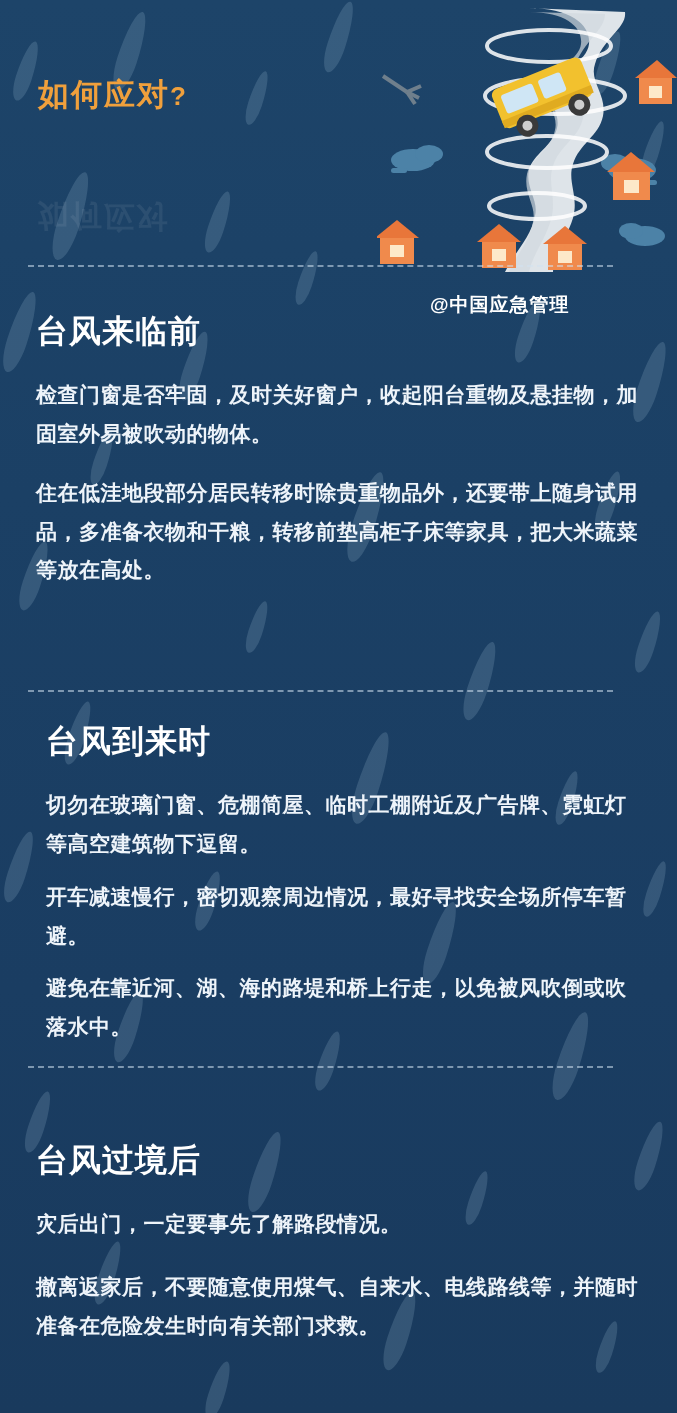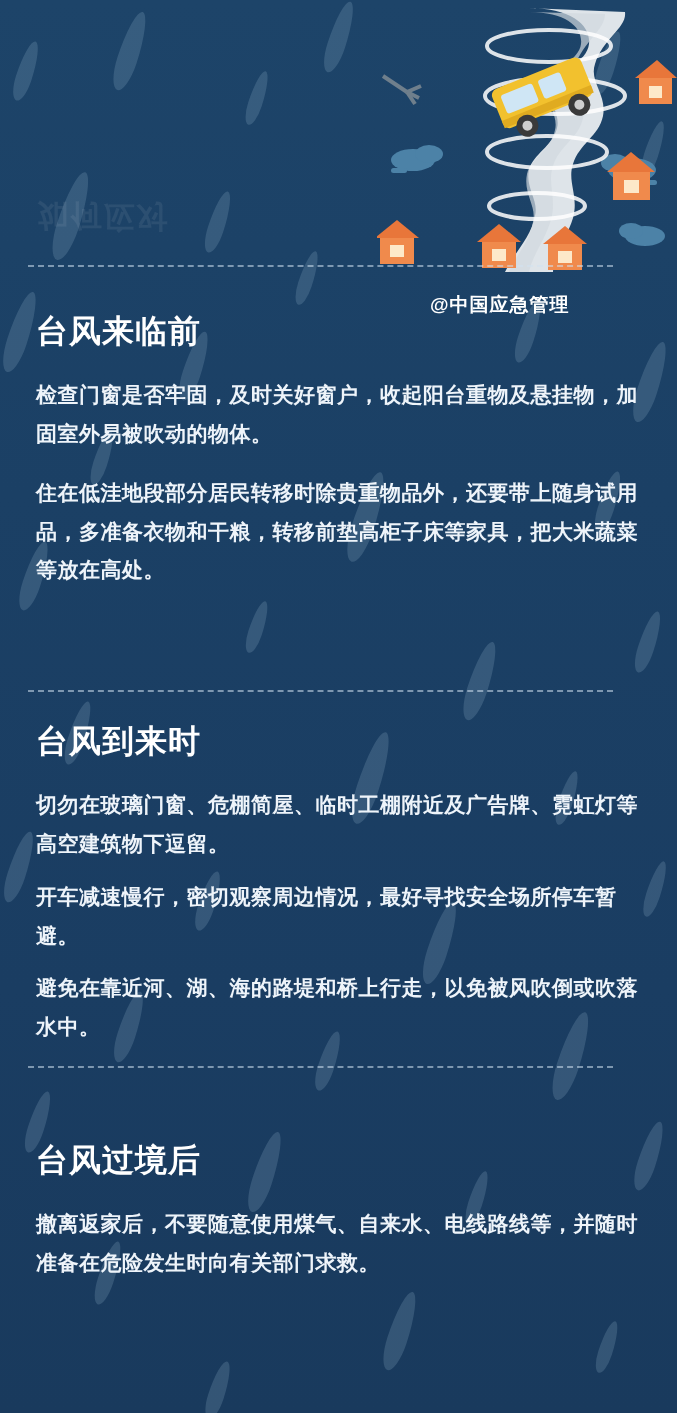--- a/index.html
+++ b/index.html
@@ -126,21 +126,21 @@
     font-size: 21px;
     line-height: 1.85;
     color: #eef4fa;
     margin: 0 0 20px 0;
     letter-spacing: 0.5px;
     font-weight: bold;
   }
   .para:last-child { margin-bottom: 16px; }
 
   .sec1 { position: absolute; top: 20px; left: 0; right: 0; }
-  .sec2 { position: absolute; top: 430px; left: 0; right: 0; }
+  .sec2 { position: absolute; top: 430px; left: 10px; right: 0; }
   .sec3 { position: absolute; top: 805px; left: 0; right: 8px; margin-top: 44px; }
   .sec2 .para { margin-bottom: 14px; }
   .sec3 .para { margin-bottom: 24px; }
 </style>
 </head>
 <body>
 
 <div id="poster">
 
   <div class="rain">
@@ -256,20 +256,23 @@
 
     <g stroke="#6f7f8c" stroke-width="4" fill="none">
       <path d="M6 76 L 30 92"></path>
       <path d="M30 92 L 44 86"></path>
       <path d="M30 92 L 42 98"></path>
       <path d="M30 92 L 38 104"></path>
     </g>
   </svg>
 
   <div class="title-block">
+    <div class="sub-title">
+      <span>如何应对</span><span class="q">?</span>
+    </div>
   </div>
   <div class="title-shadow">如何应对</div>
 
   <div class="credit">@中国应急管理</div>
 
   <div class="divider" style="top:265px;"></div>
   <div class="divider" style="top:690px;"></div>
   <div class="divider" style="top:1066px;"></div>
 
   <div class="content">
@@ -282,17 +285,18 @@
 
     <div class="section sec2">
       <h2 class="section-heading">台风到来时</h2>
       <p class="para">切勿在玻璃门窗、危棚简屋、临时工棚附近及广告牌、霓虹灯等高空建筑物下逗留。</p>
       <p class="para">开车减速慢行，密切观察周边情况，最好寻找安全场所停车暂避。</p>
       <p class="para">避免在靠近河、湖、海的路堤和桥上行走，以免被风吹倒或吹落水中。</p>
     </div>
 
     <div class="section sec3">
       <h2 class="section-heading">台风过境后</h2>
+      <p class="para">灾后出门，一定要事先了解路段情况。</p>
       <p class="para">撤离返家后，不要随意使用煤气、自来水、电线路线等，并随时准备在危险发生时向有关部门求救。</p>
     </div>
 
   </div>
 </div>
 
 </body></html>

